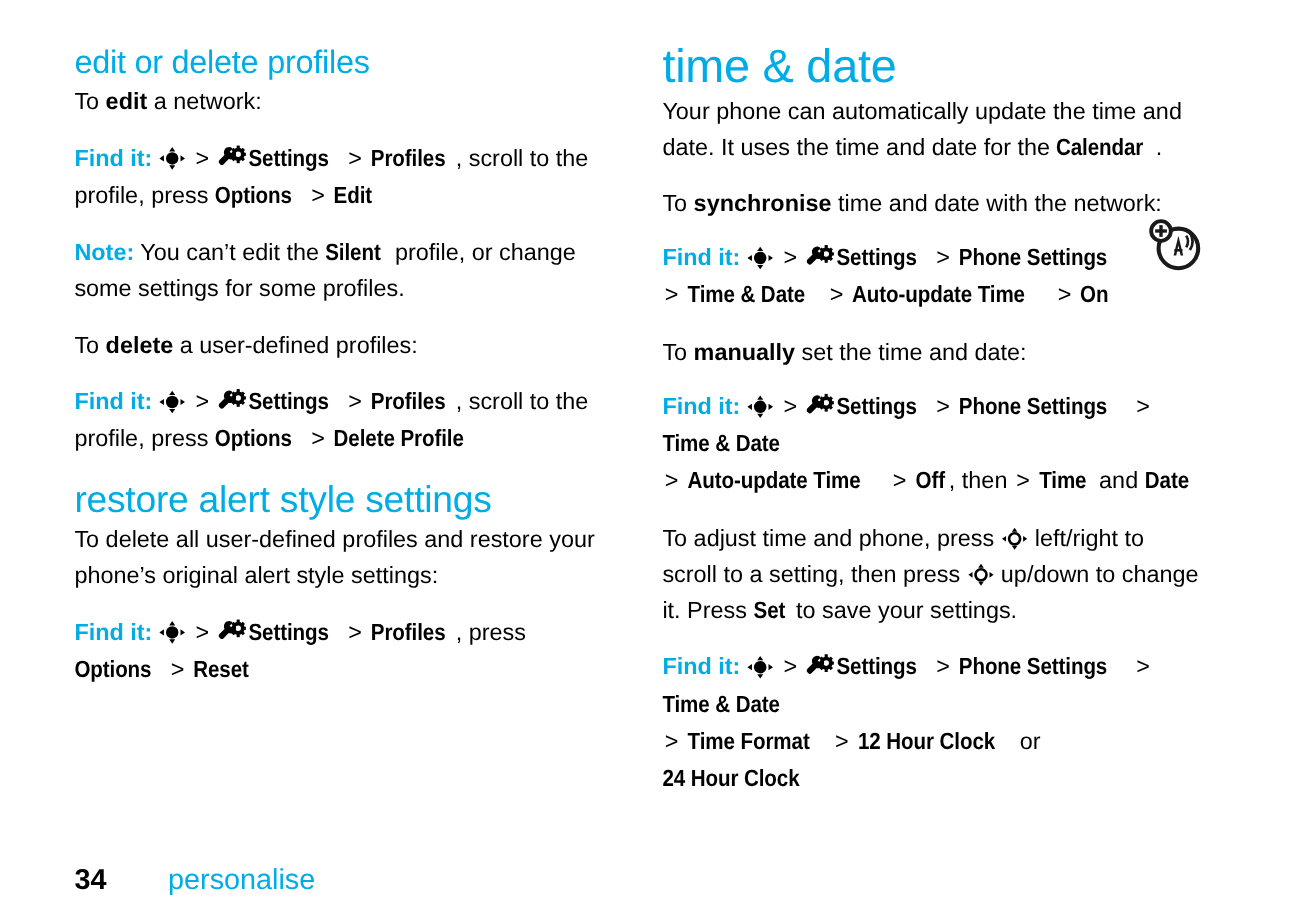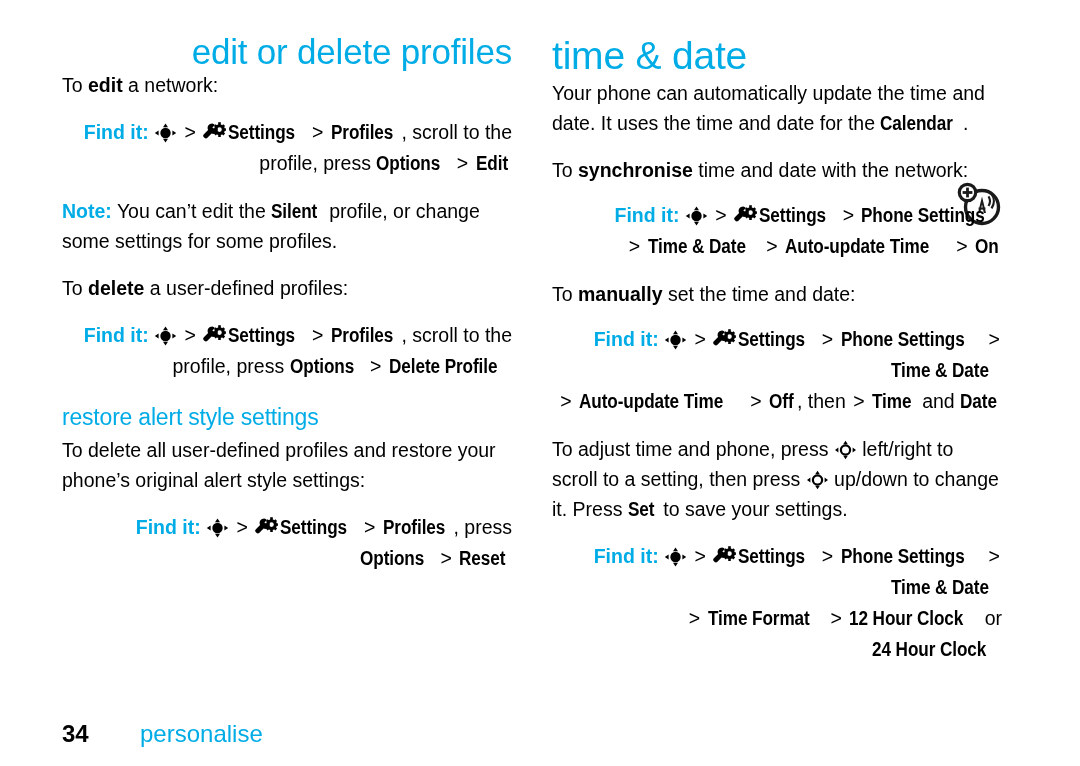--- a/index.html
+++ b/index.html
@@ -30,27 +30,26 @@
   .col-right { left: 552px; }
 
   
   h1.section-heading {
     color: #00ace6;
     font-weight: normal;
     margin: 0;
     letter-spacing: -0.2px;
   }
   .heading-1 {           
-    font-size: 35px;
+    font-size: 27px;
     line-height: 36px;
     margin-bottom: 16px;
-    text-align: right;
   }
   .heading-2 {           
-    font-size: 23px;
+    font-size: 31px;
     line-height: 36px;
     margin-top: 30px;
     margin-bottom: 16px;
   }
   .heading-big {         
     font-size: 39px;
     line-height: 44px;
     margin-bottom: 18px;
     letter-spacing: -0.5px;
   }
@@ -80,21 +79,20 @@
 
   .findit-label {
     color: #00ace6;
     font-weight: bold;
     font-size: 19.5px;
   }
   p.findit {
     font-size: 19.5px;
     line-height: 31px;
     margin: 0 0 17px 0;
-    text-align: right;
   }
   .note-label {
     color: #00ace6;
     font-weight: bold;
     margin-top: 11px;
   }
 
   .gt {
     font-weight: normal;
     padding: 0 2px;

